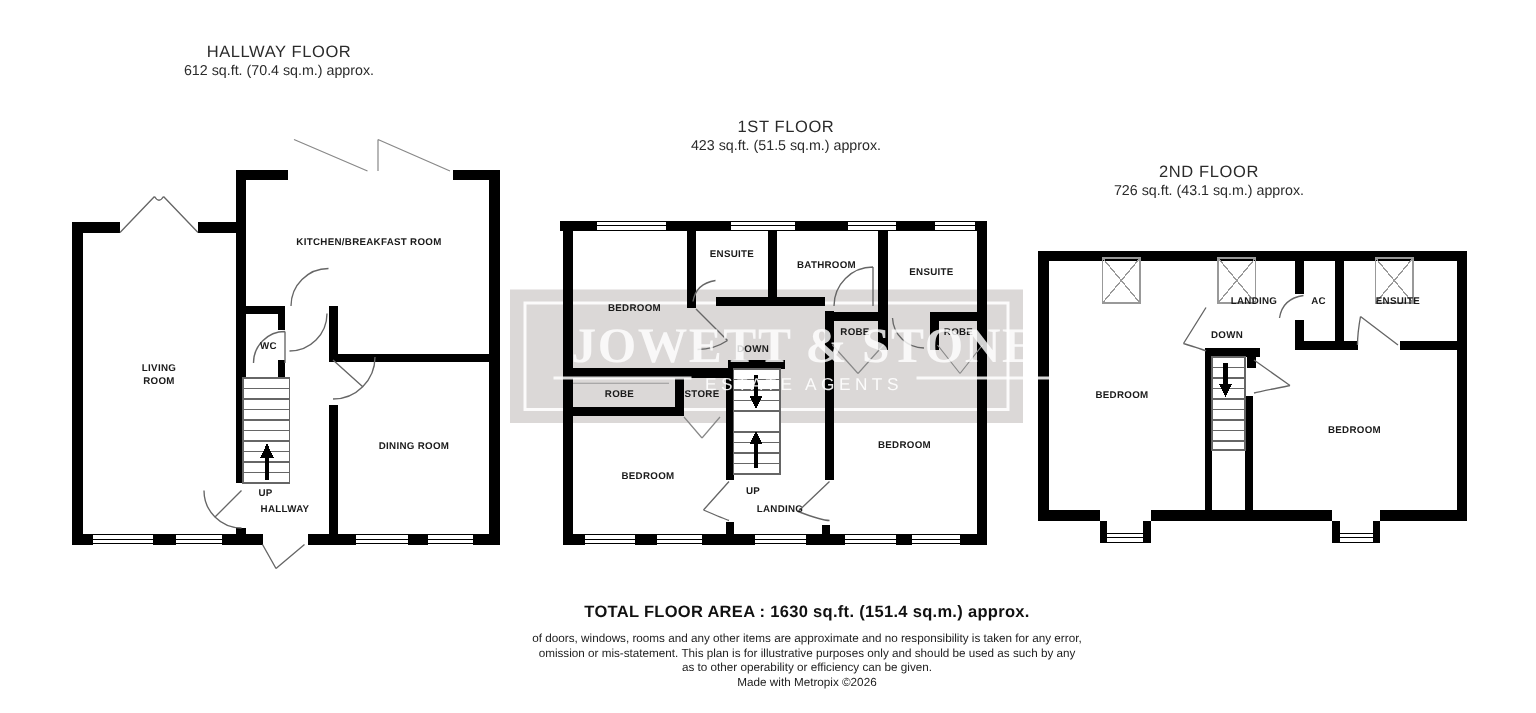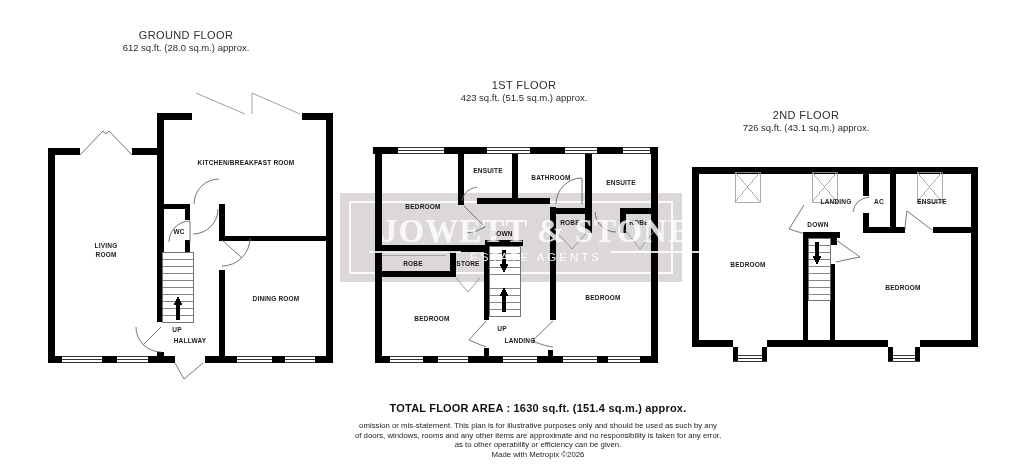--- a/index.html
+++ b/index.html
@@ -243,22 +243,22 @@
   <div class="wm-text">
     <div class="wm-name">JOWETT &amp; STONE</div>
     <div class="wm-sub">
       <div class="wm-line"></div>
       <div class="wm-tag">ESTATE AGENTS</div>
       <div class="wm-line"></div>
     </div>
   </div>
 
   <div class="ftitle" style="left:186px;top:29px">
-    <div class="t">GROUND FLOOR</div>
-    <div class="a">612 sq.ft. (28.0 sq.m.) approx.</div>
+    <div class="t">HALLWAY FLOOR</div>
+    <div class="a">612 sq.ft. (70.4 sq.m.) approx.</div>
   </div>
   <div class="ftitle" style="left:524px;top:79px">
     <div class="t">1ST FLOOR</div>
     <div class="a">423 sq.ft. (51.5 sq.m.) approx.</div>
   </div>
   <div class="ftitle" style="left:806px;top:109px">
     <div class="t">2ND FLOOR</div>
     <div class="a">726 sq.ft. (43.1 sq.m.) approx.</div>
   </div>
 
@@ -286,20 +286,20 @@
   <div class="rl" style="left:836px;top:201px">LANDING</div>
   <div class="rl" style="left:879px;top:201px">AC</div>
   <div class="rl" style="left:932px;top:201px">ENSUITE</div>
   <div class="rl" style="left:818px;top:224px">DOWN</div>
   <div class="rl" style="left:748px;top:264px">BEDROOM</div>
   <div class="rl" style="left:903px;top:287px">BEDROOM</div>
 
   <div class="footer">
     <div class="total">TOTAL FLOOR AREA : 1630 sq.ft. (151.4 sq.m.) approx.</div>
     <div class="disc">
+      <div>of doors, windows, rooms and any other items are approximate and no responsibility is taken for any error,</div>
       <div>omission or mis-statement. This plan is for illustrative purposes only and should be used as such by any</div>
-      <div>of doors, windows, rooms and any other items are approximate and no responsibility is taken for any error,</div>
       <div>as to other operability or efficiency can be given.</div>
     </div>
     <div class="credit">Made with Metropix ©2026</div>
   </div>
 
 </div>
 
 </body></html>

